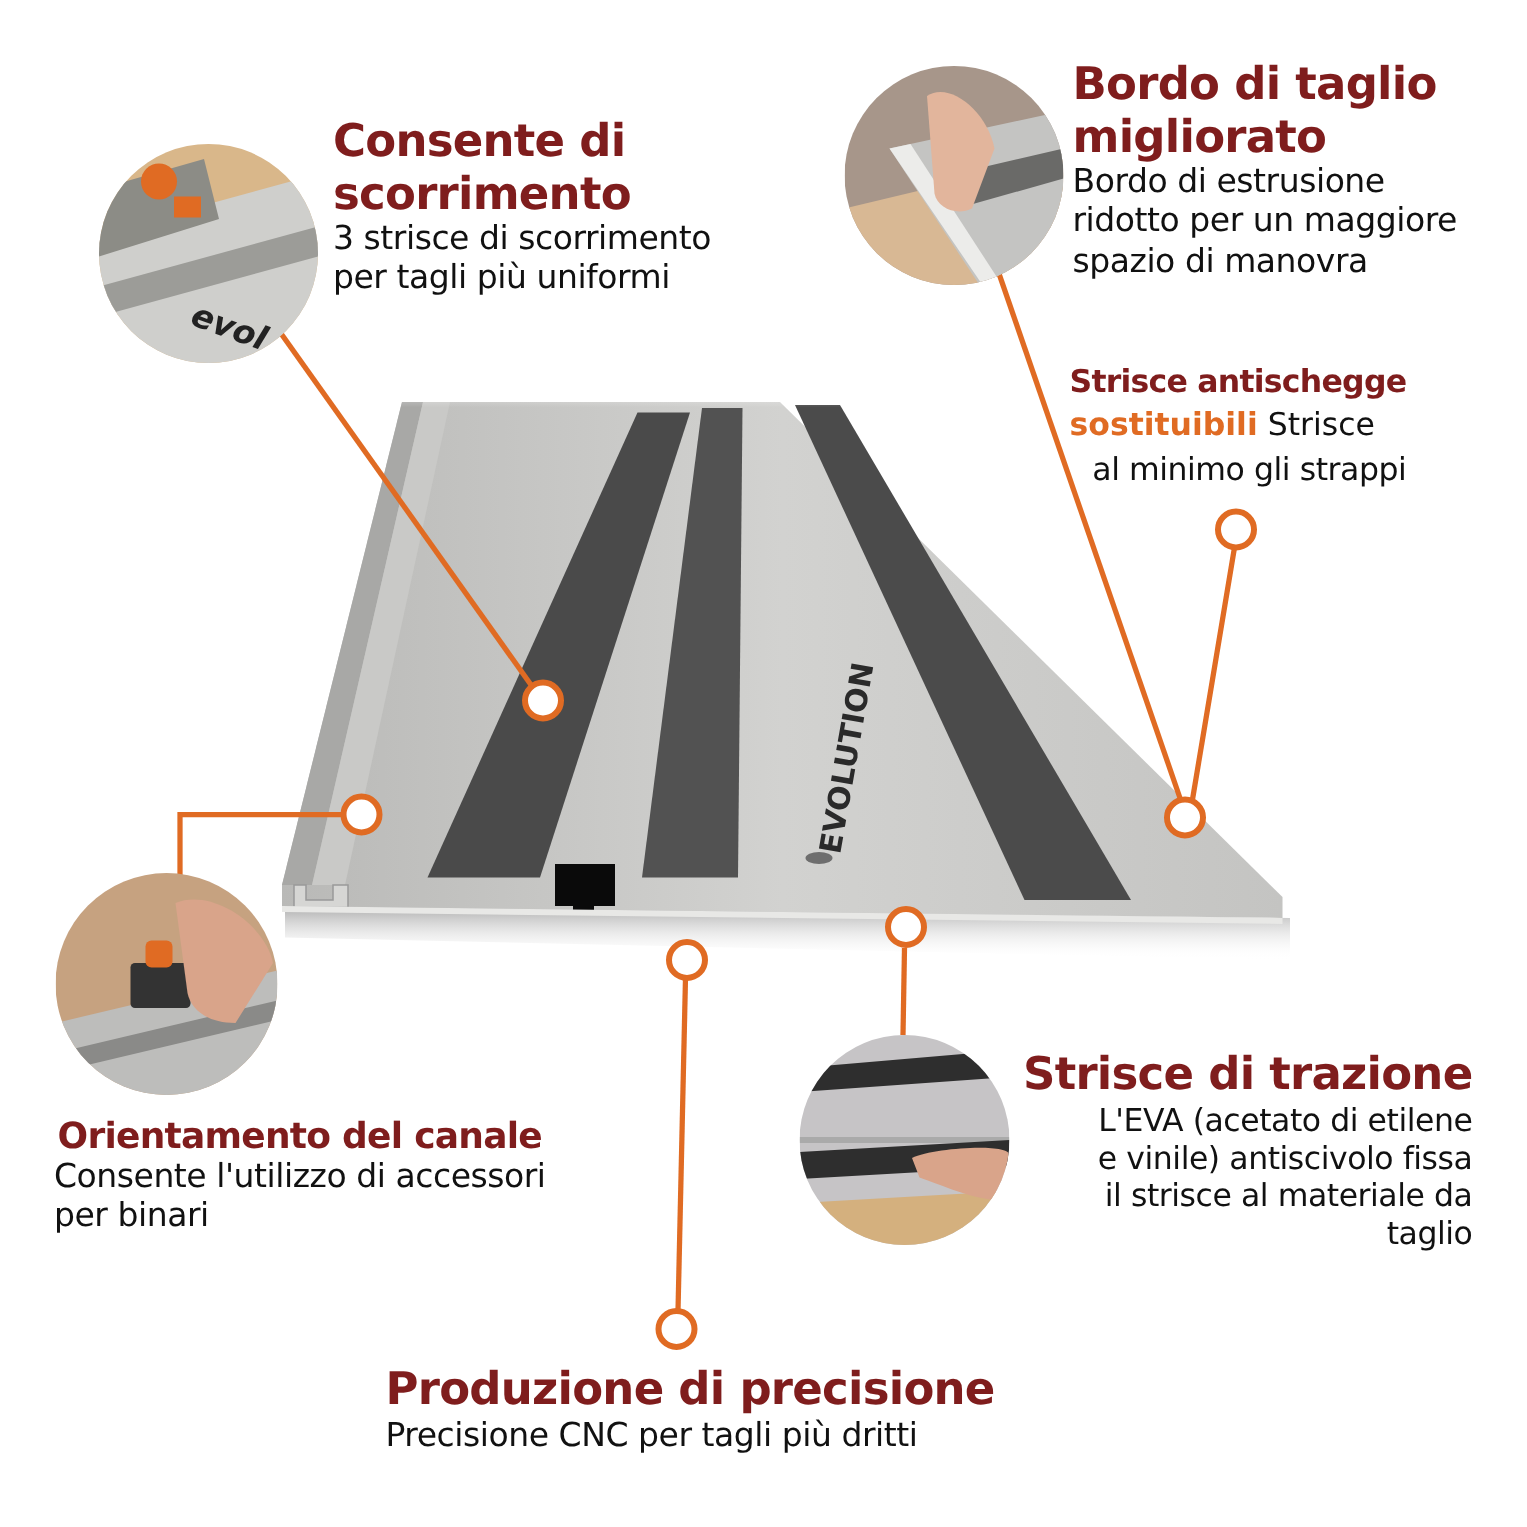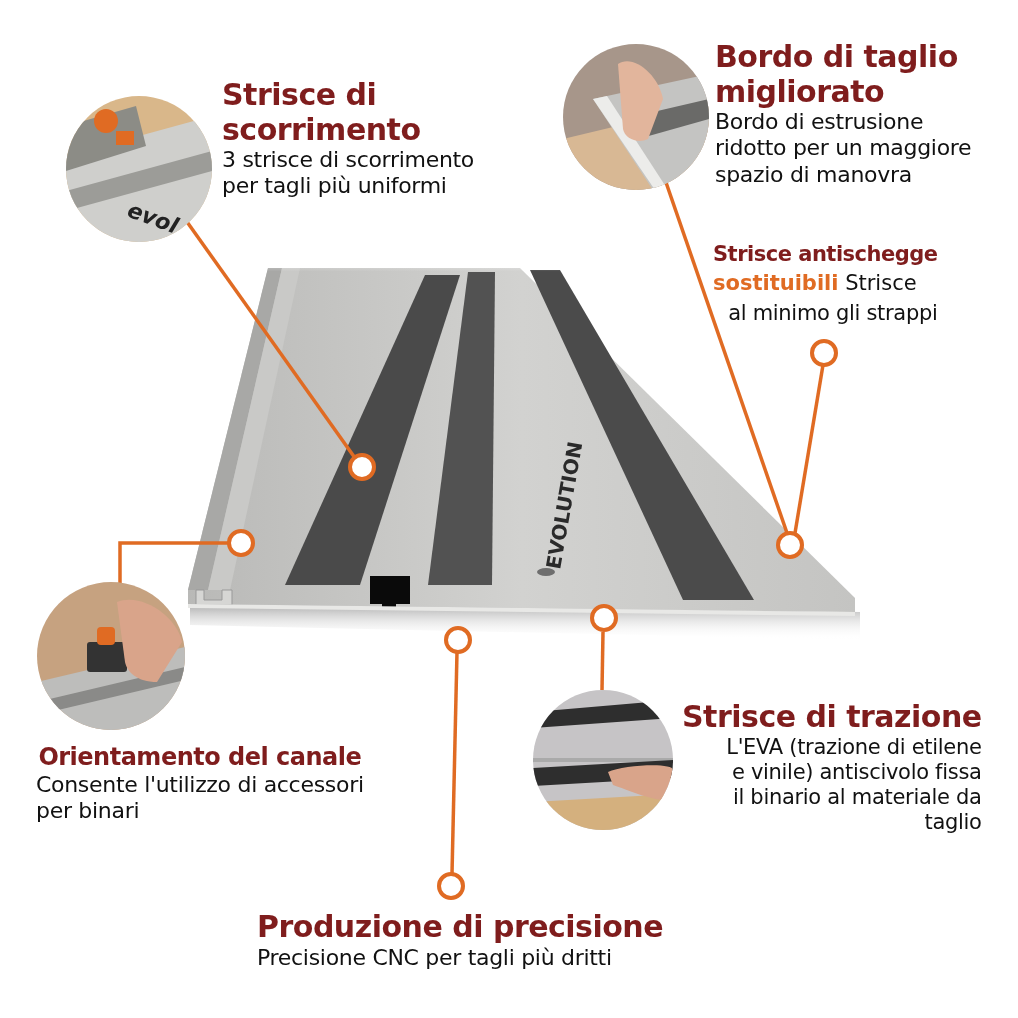--- a/index.html
+++ b/index.html
@@ -117,21 +117,21 @@
     <polygon points="0,22 140,10 140,28 0,38" fill="#2e2e2e"></polygon>
     <rect x="0" y="68" width="140" height="4" fill="#aaa"></rect>
     <polygon points="0,78 140,70 140,88 0,96" fill="#2e2e2e"></polygon>
     <polygon points="0,112 140,104 140,140 0,140" fill="#d4b07e"></polygon>
     <path d="M75,82 C90,75 140,72 140,80 L140,110 C120,112 95,100 80,95 Z" fill="#d9a48a"></path>
   </svg>
 </div>
 
 <div class="block" style="left:222px;top:78px;">
   <div class="title" style="position:relative;font-size:30px;">
-    <div>Strisce di</div>
+    <div>Consente di</div>
     <div>scorrimento</div>
   </div>
   <div class="desc" style="position:relative;font-size:22px;">
     <div>3 strisce di scorrimento</div>
     <div>per tagli più uniformi</div>
   </div>
 </div>
 
 <div class="block" style="left:715px;top:40px;">
   <div class="title" style="position:relative;font-size:30px;">
@@ -162,23 +162,23 @@
     <div>Consente l'utilizzo di accessori</div>
     <div>per binari</div>
   </div>
 </div>
 
 <div class="block" style="left:682px;top:700px;text-align:right;">
   <div class="title" style="position:relative;font-size:30px;">
     <div>Strisce di trazione</div>
   </div>
   <div class="desc" style="position:relative;font-size:21px;">
-    <div>L'EVA (trazione di etilene</div>
+    <div>L'EVA (acetato di etilene</div>
     <div>e vinile) antiscivolo fissa</div>
-    <div>il binario al materiale da</div>
+    <div>il strisce al materiale da</div>
     <div>taglio</div>
   </div>
 </div>
 
 <div class="block" style="left:257px;top:910px;">
   <div class="title" style="position:relative;font-size:30px;">
     <div>Produzione di precisione</div>
   </div>
   <div class="desc" style="position:relative;font-size:22px;">
     <div>Precisione CNC per tagli più dritti</div>

